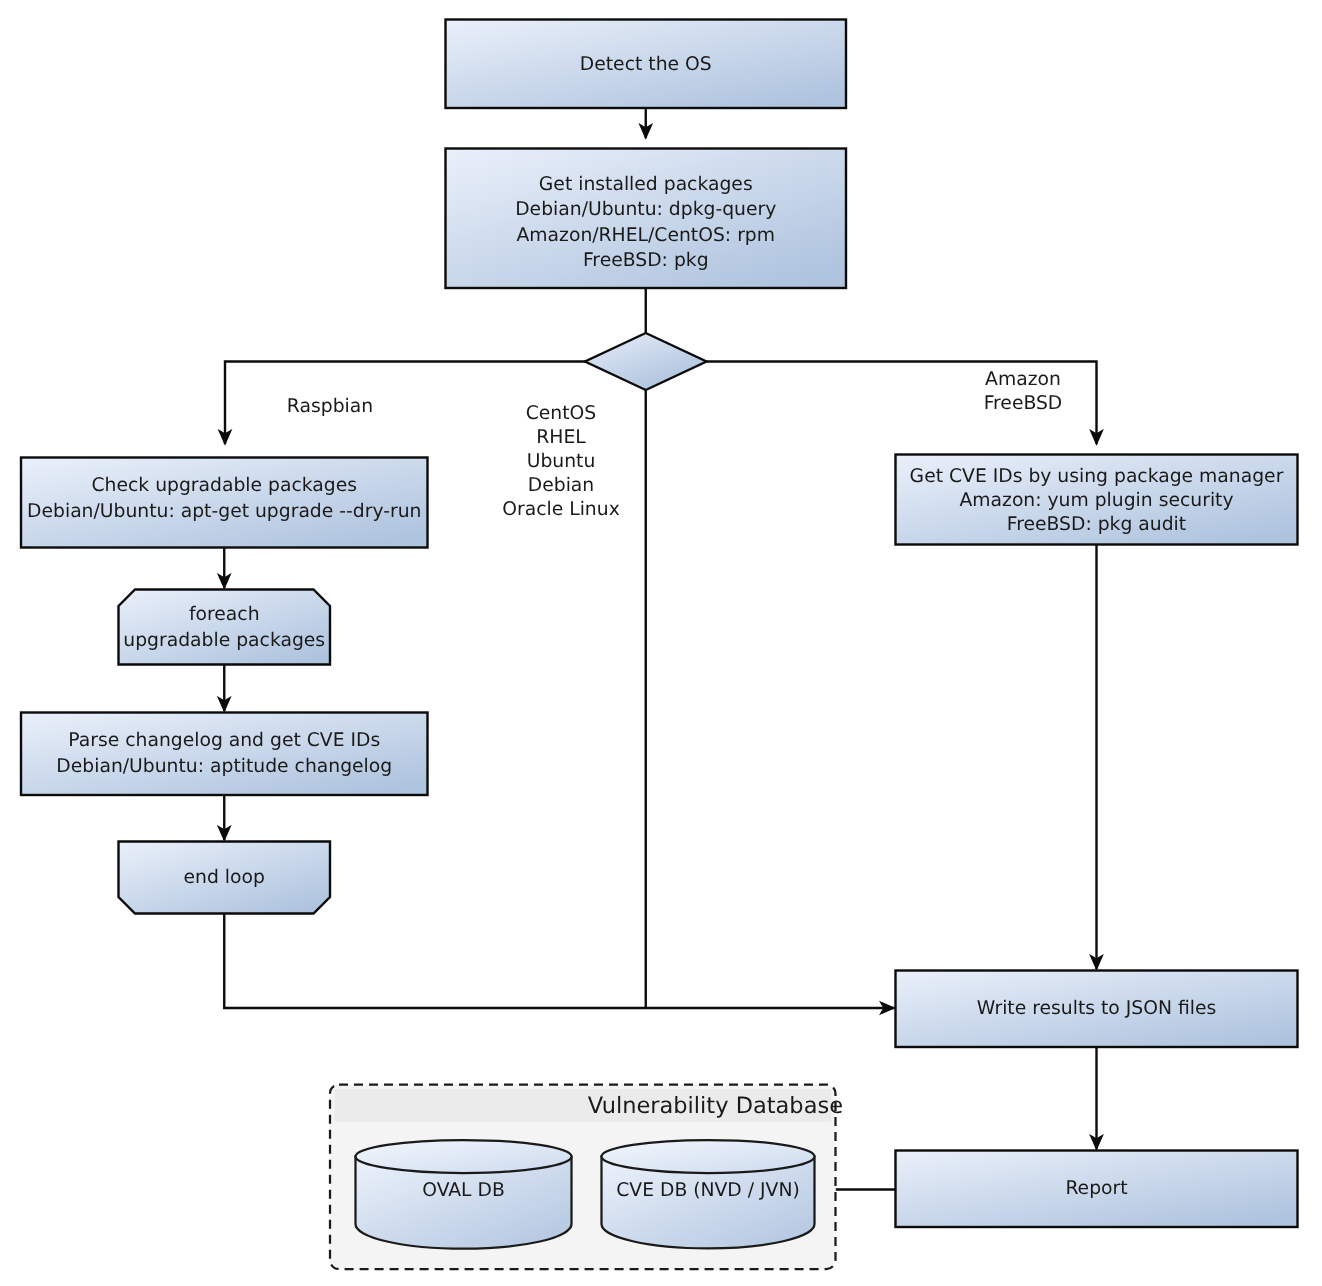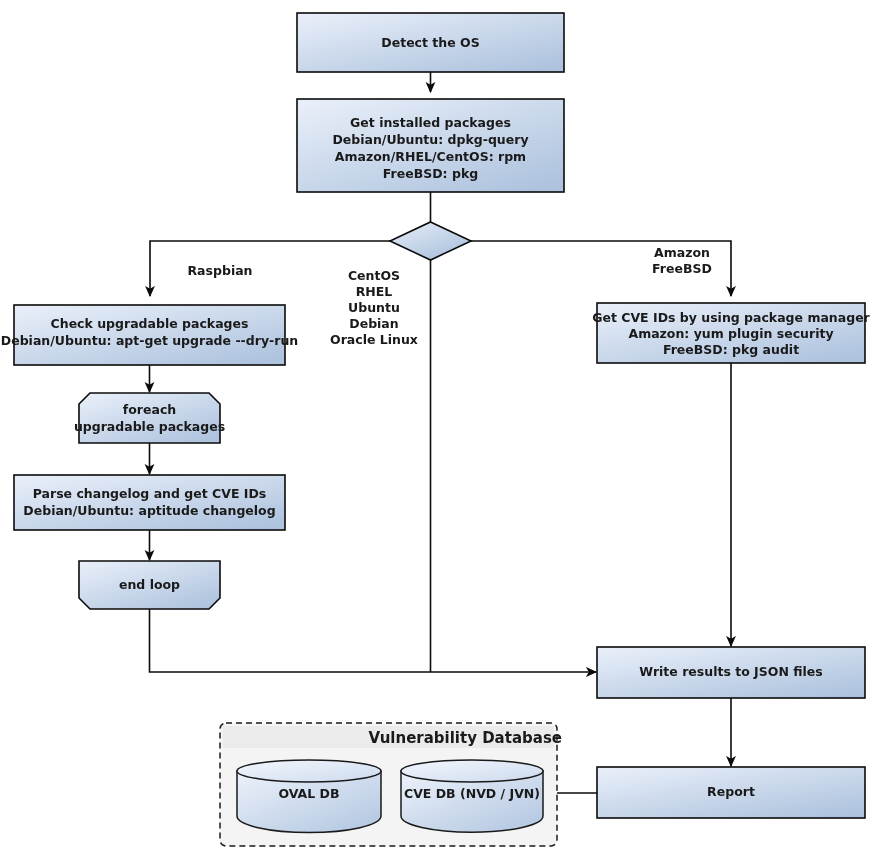--- a/index.html
+++ b/index.html
@@ -10,21 +10,20 @@
   }
   body {
     font-family: "DejaVu Sans", sans-serif;
   }
   #canvas {
     position: relative;
     width: 881px;
     height: 857px;
     background: #ffffff;
     overflow: hidden;
-    font-weight: bold;
   }
   svg#diagram {
     position: absolute;
     left: 0;
     top: 0;
     width: 881px;
     height: 857px;
   }
   .node-text {
     font-family: "DejaVu Sans", sans-serif;

